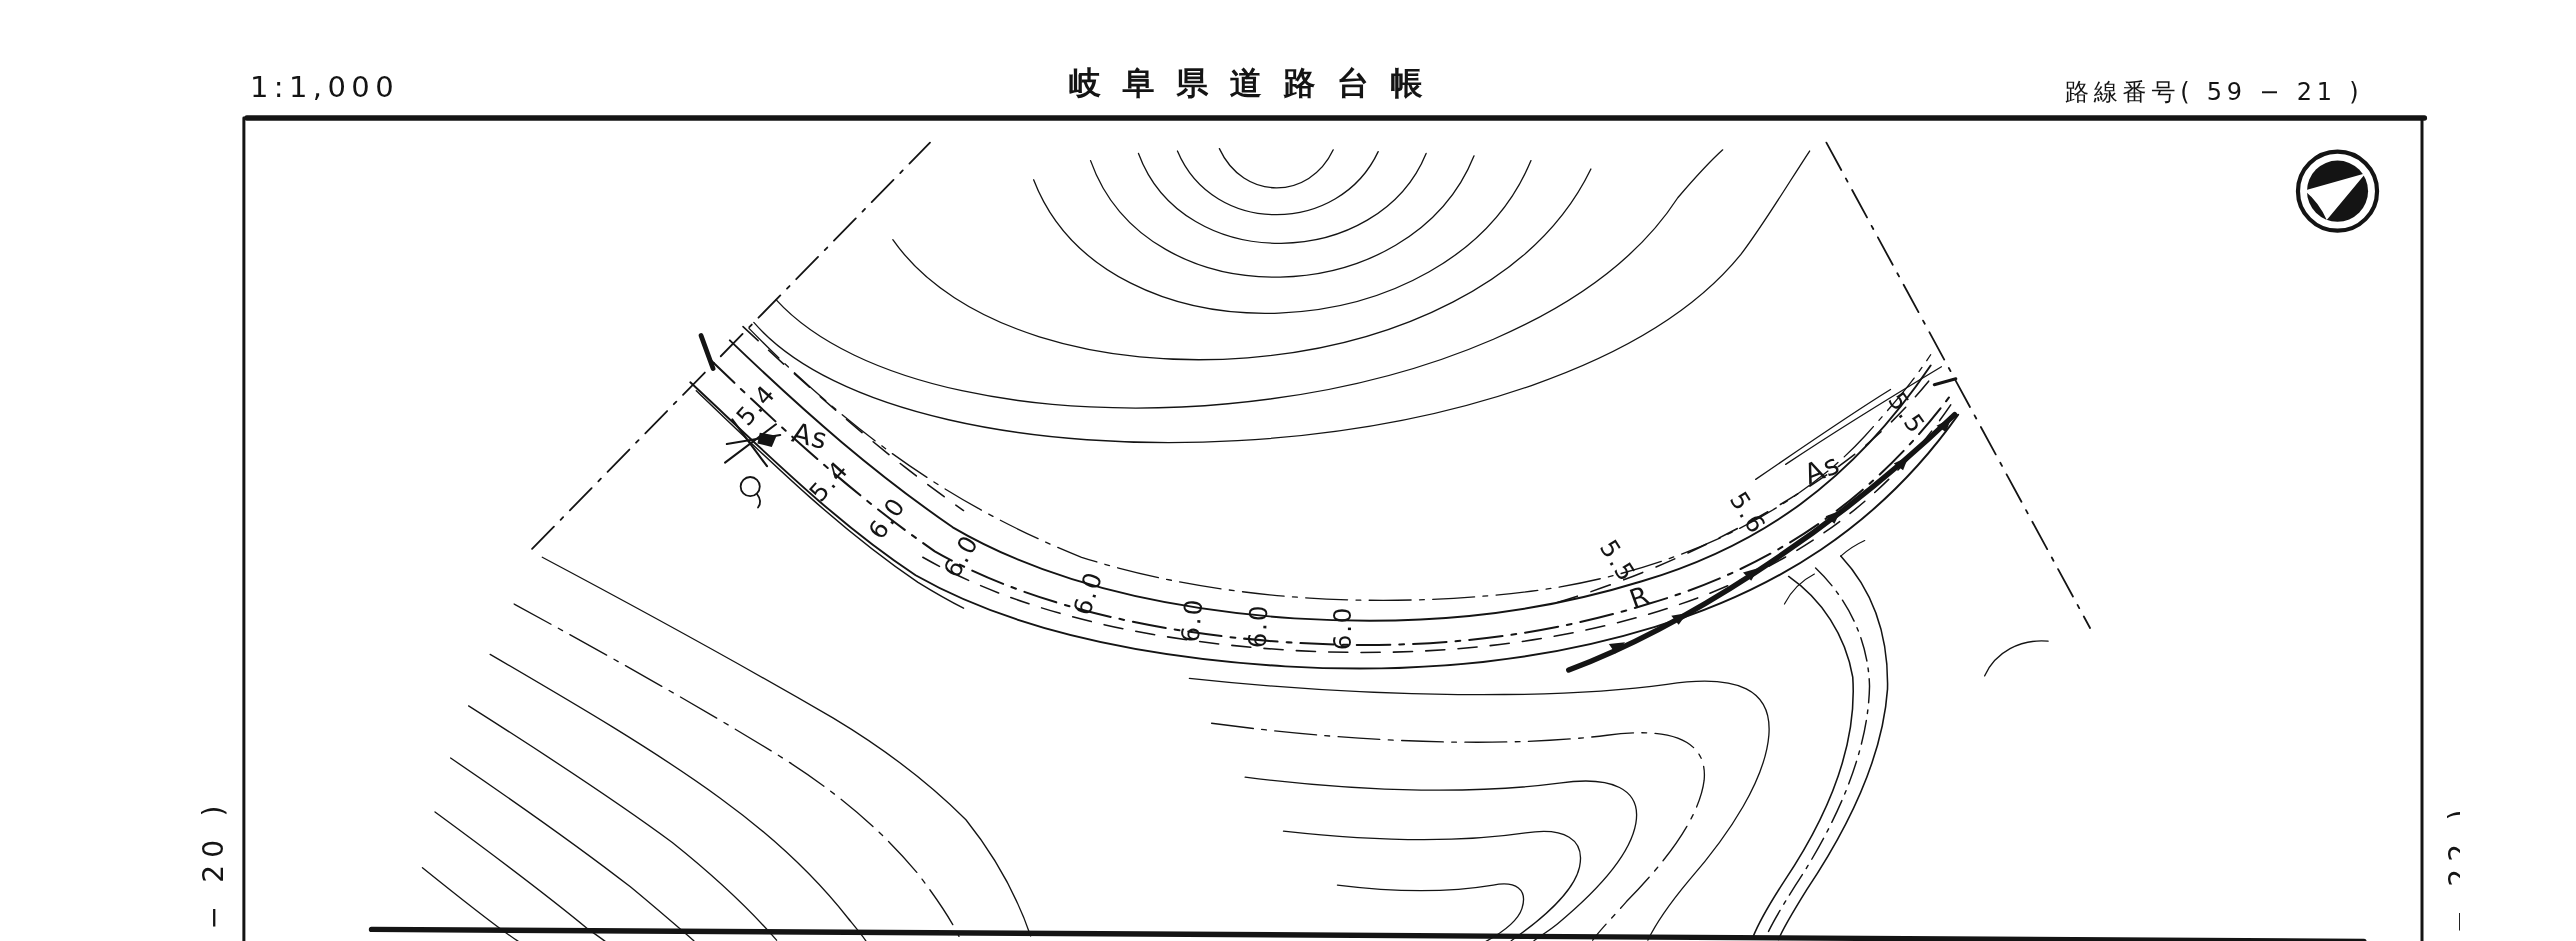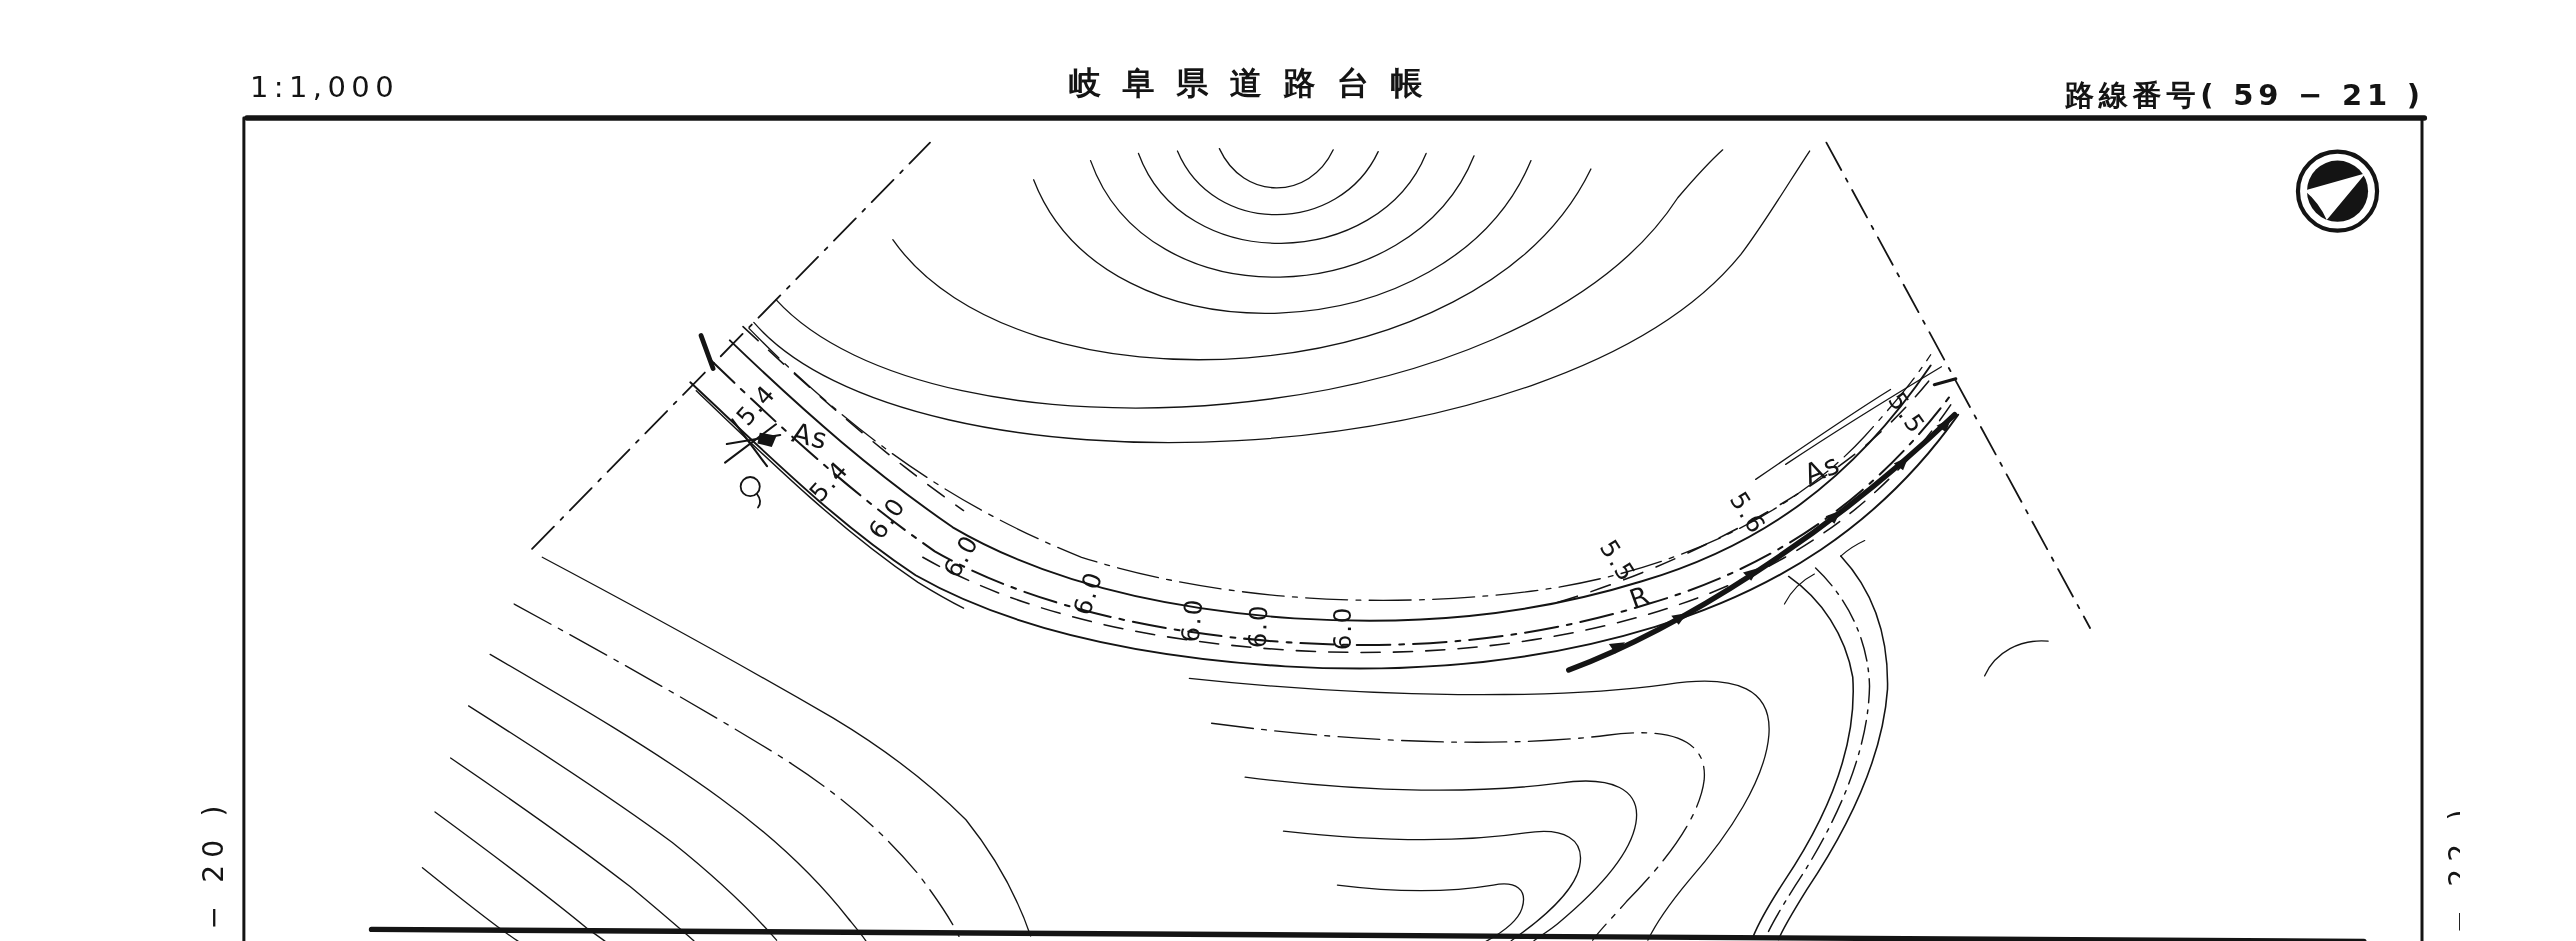--- a/index.html
+++ b/index.html
@@ -8,21 +8,21 @@
     width:2460px;height:942px;
     background:#ffffff;
     font-family:"DejaVu Sans", sans-serif;
     color:#141414;
     overflow:hidden;
   }
   .map-svg{position:absolute;left:0;top:0;}
   .hdr{position:absolute;white-space:nowrap;color:#141414;}
   .hdr-scale{left:250px;top:70px;font-size:29px;letter-spacing:5.4px;font-weight:500;}
   .hdr-title{left:1069px;top:62px;font-size:32px;letter-spacing:21.6px;font-weight:600;}
-  .hdr-route{left:2065px;top:76px;font-size:29px;letter-spacing:4.8px;font-weight:700;}
+  .hdr-route{left:2065px;top:76px;font-size:24px;letter-spacing:4.8px;font-weight:400;}
   .vtext{
     position:absolute;white-space:nowrap;
     font-size:28px;letter-spacing:7.2px;font-weight:500;color:#141414;
     transform:translate(-50%,-50%) rotate(-90deg);
   }
   .vtext-left{left:213px;top:864px;}
   .vtext-right{left:2459px;top:868px;}
   .label-layer{position:absolute;left:0;top:0;width:100%;height:100%;pointer-events:none;}
   .map-label{
     position:absolute;white-space:nowrap;color:#141414;

